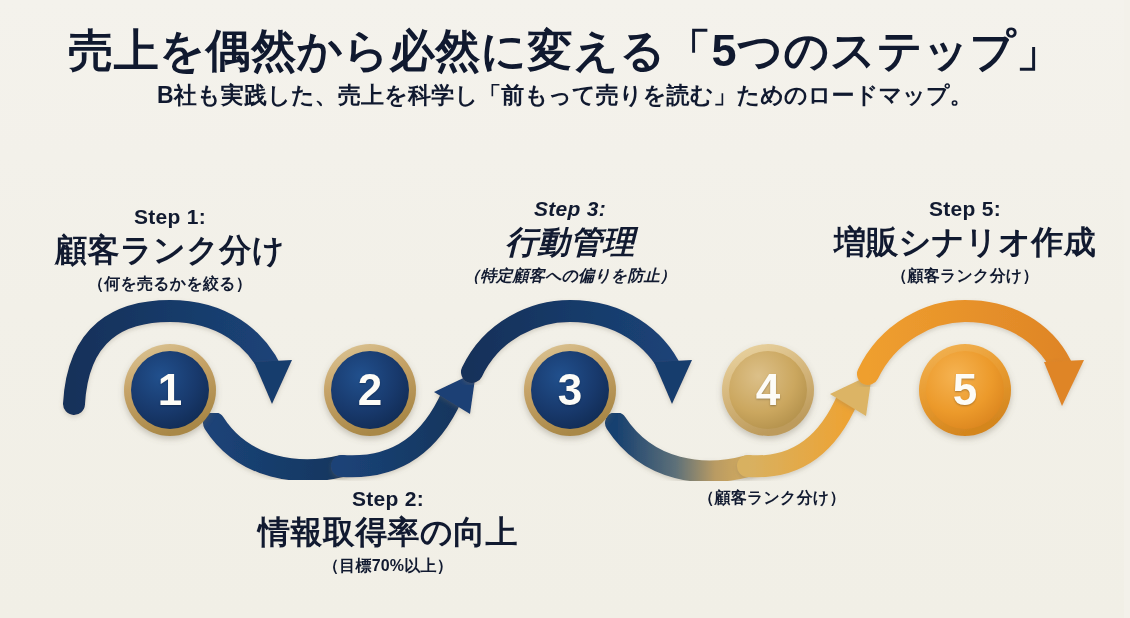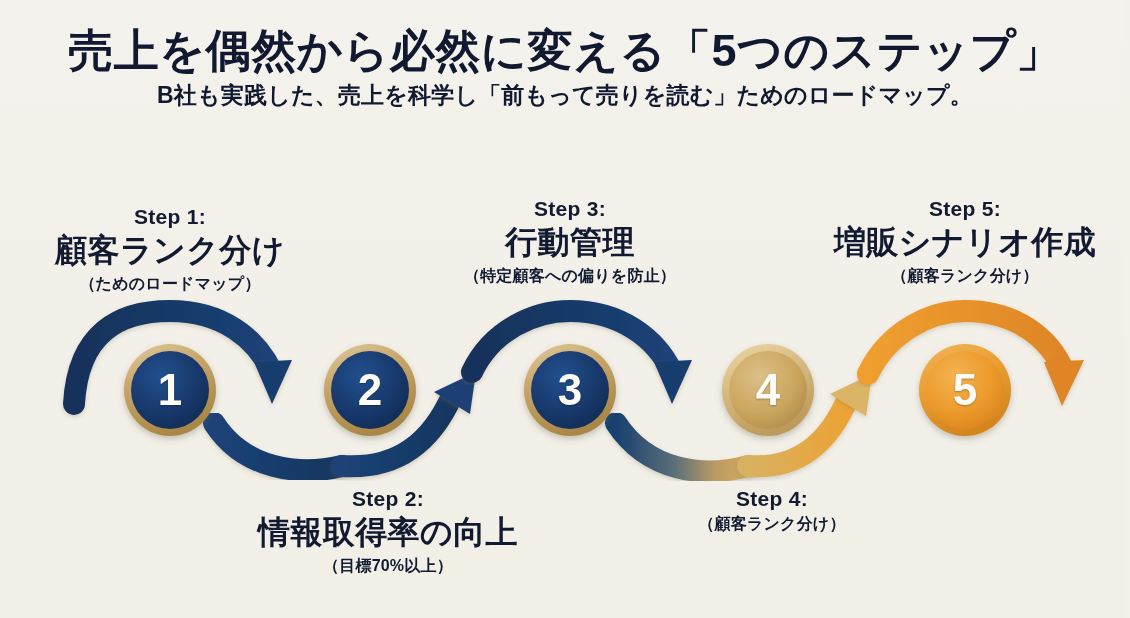--- a/index.html
+++ b/index.html
@@ -225,37 +225,36 @@
 
   <div class="circle-num" style="left:170px; top:368px;">1</div>
   <div class="circle-num" style="left:370px; top:368px;">2</div>
   <div class="circle-num" style="left:570px; top:368px;">3</div>
   <div class="circle-num" style="left:768px; top:368px;">4</div>
   <div class="circle-num" style="left:965px; top:368px;">5</div>
 
   <div class="step-label lbl-above" style="left:170px; top:204px;">
     <div class="step-no">Step 1:</div>
     <div class="step-title">顧客ランク分け</div>
-    <div class="step-note">（ためのロードマップ）</div>
+    <div class="step-note">（何を売るかを絞る）</div>
   </div>
 
   <div class="step-label lbl-below" style="left:388px; top:486px;">
     <div class="step-no">Step 2:</div>
     <div class="step-title">情報取得率の向上</div>
     <div class="step-note">（目標70%以上）</div>
   </div>
 
-  <div class="step-label lbl-above" style="left:570px; top:196px;">
+  <div class="step-label lbl-above" style="left:570px; top:196px;font-style:italic;">
     <div class="step-no">Step 3:</div>
     <div class="step-title">行動管理</div>
     <div class="step-note">（特定顧客への偏りを防止）</div>
   </div>
 
   <div class="step-label lbl-below" style="left:772px; top:486px;">
-    <div class="step-no">Step 4:</div>
     <div class="step-note">（顧客ランク分け）</div>
   </div>
 
   <div class="step-label lbl-above" style="left:965px; top:196px;">
     <div class="step-no">Step 5:</div>
     <div class="step-title">増販シナリオ作成</div>
     <div class="step-note">（顧客ランク分け）</div>
   </div>
 
 </div>

